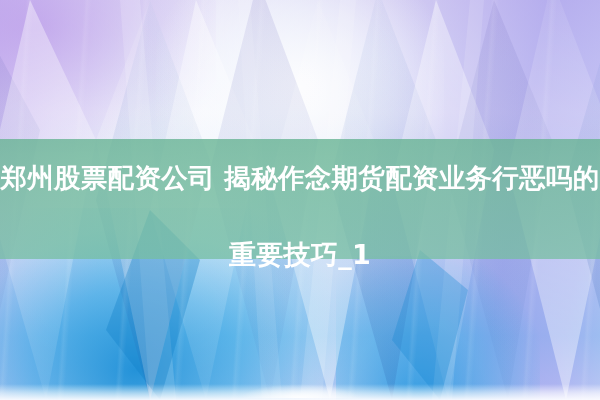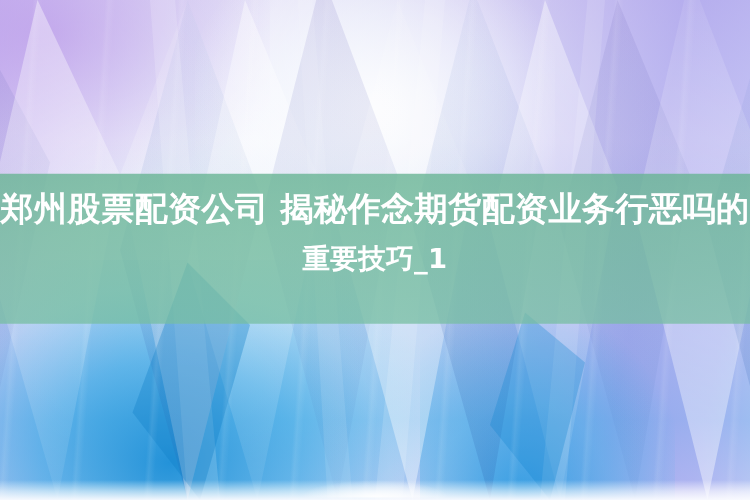--- a/index.html
+++ b/index.html
@@ -126,35 +126,35 @@
     top:139px; height:120px;
     background:linear-gradient(180deg,
       rgba(104,180,148,0.80) 0%,
       rgba(112,186,154,0.78) 40%,
       rgba(118,190,160,0.74) 100%);
   }
   .title-band-inner {
     position:absolute; inset:0;
     display:flex; flex-direction:column;
     align-items:center; justify-content:flex-start;
-    padding-top:9px;
+    padding-top:19px;
     border-radius:22px;
   }
   .title-line {
     color:#ffffff;
     font-family:"DejaVu Sans","Liberation Sans", sans-serif;
     font-weight:bold;
     font-size:27px;
     line-height:40px;
     letter-spacing:0.3px;
     white-space:nowrap;
     text-align:center;
   }
   .title-line-1 { font-size:26.5px; }
-  .title-line-2 { font-size:22px; }
+  .title-line-2 { font-size:27px;margin-top:37px; }
 </style>
 </head>
 <body>
 
 <div id="banner">
 
   <div class="bg-base"></div>
   <div class="bg-wash"></div>
   <div class="bg-lav"></div>
   <div class="bg-white"></div>

